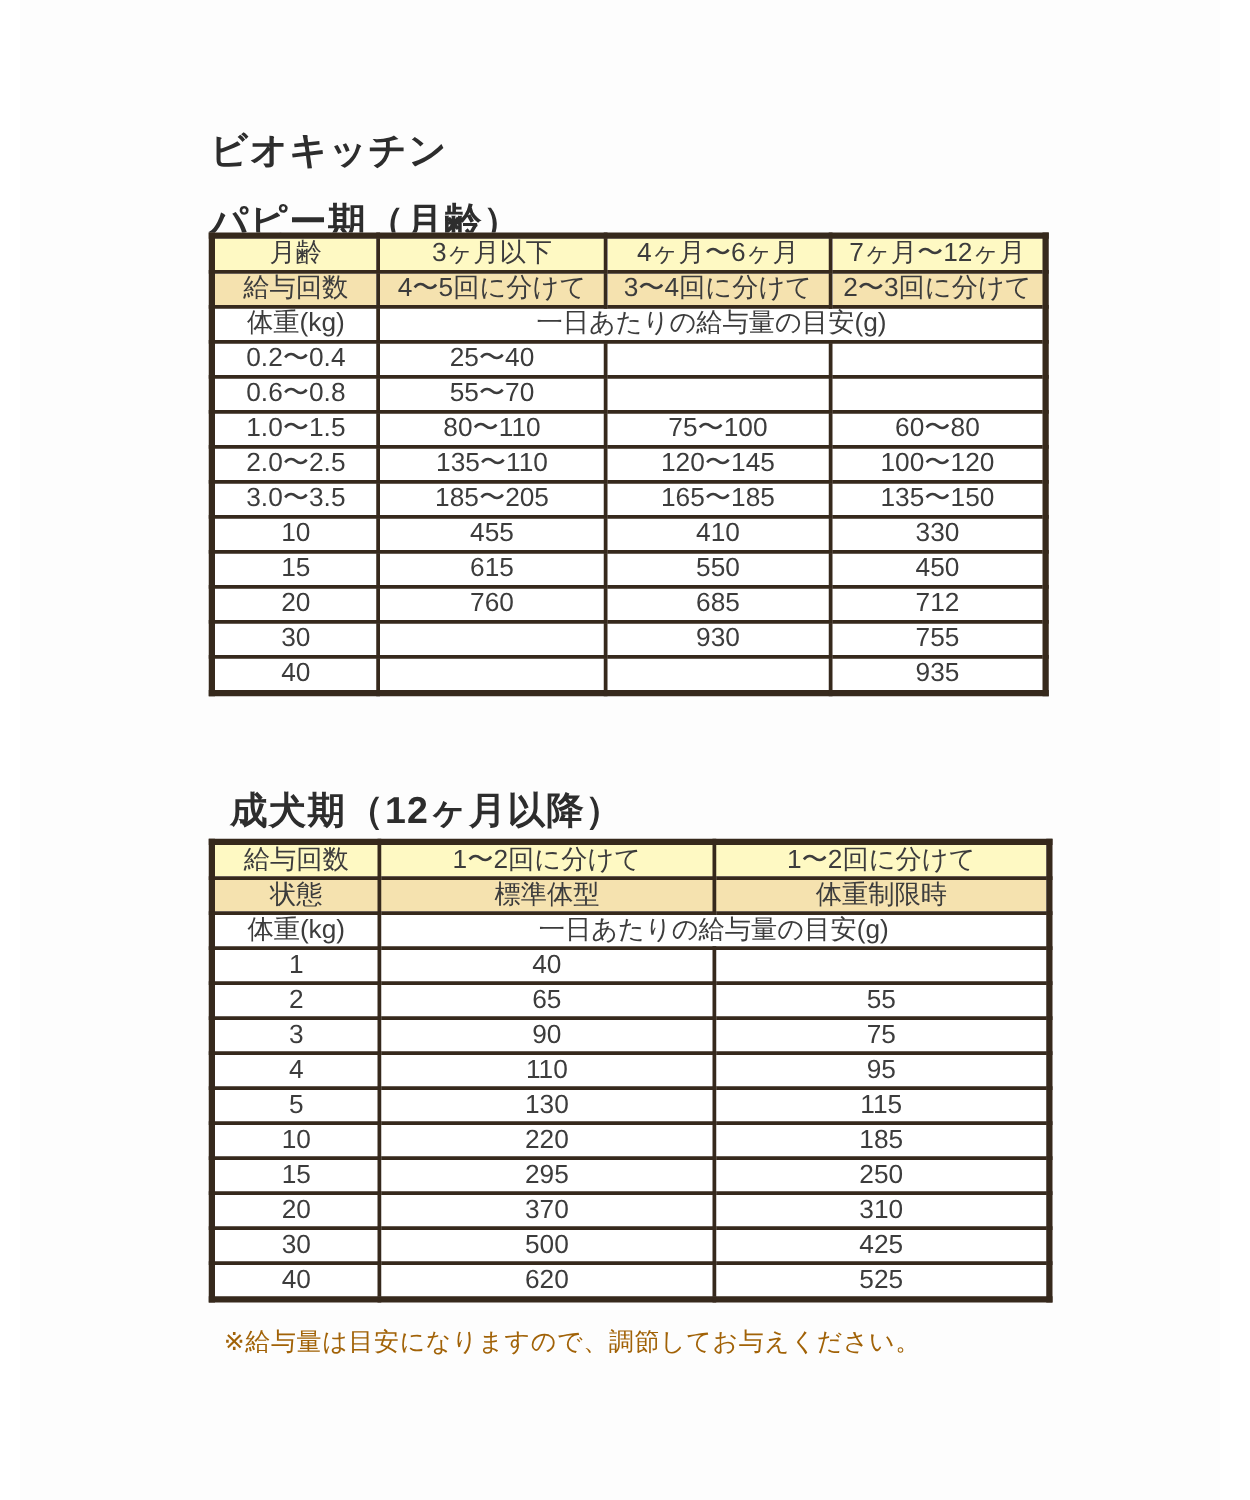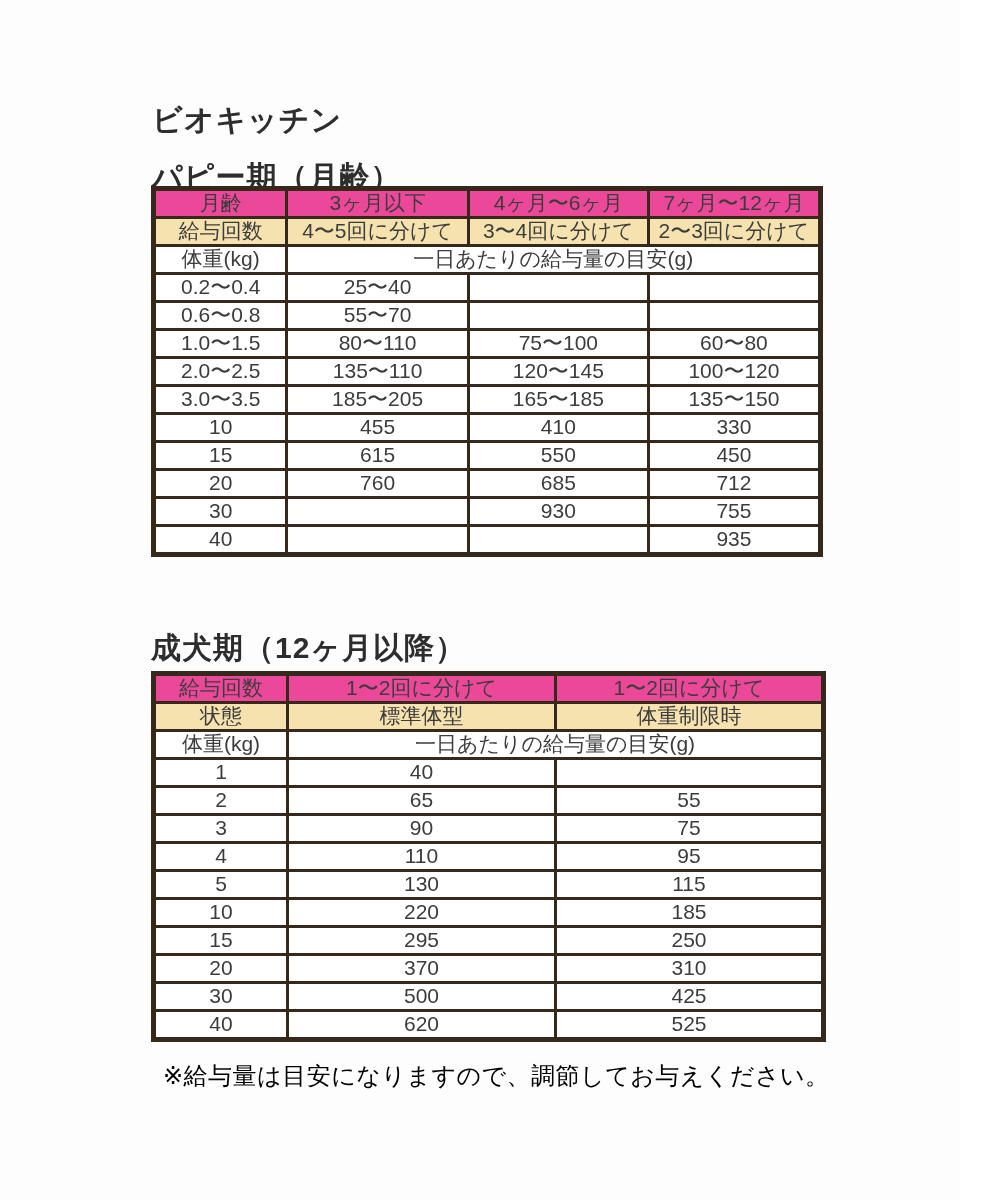--- a/index.html
+++ b/index.html
@@ -3,20 +3,21 @@
 <meta charset="utf-8">
 <style>
   html,body { margin:0; padding:0; }
   .page {
     position:relative;
     width:960px; height:1200px;
     background:#fdfdfd;
     font-family:"Liberation Sans","DejaVu Sans",sans-serif;
     color:#383838;
     overflow:hidden;
+    margin-left:16px;
   }
   .title {
     position:absolute;
     font-size:30px;
     font-weight:700;
     color:#2d2d2d;
     letter-spacing:1px;
     white-space:nowrap;
   }
   table.feed {
@@ -32,26 +33,26 @@
     vertical-align:middle;
     font-size:21px;
     font-weight:400;
     color:#3c3c3c;
     padding:0;
     height:25px;
     line-height:1.05;
     white-space:nowrap;
     overflow:hidden;
   }
-  .pink  { background:#ec4899; }
+  .pink  { background:#fef9c3; }
   .cream { background:#f5e2af; }
   .footnote {
     position:absolute;
-    font-size:24px;
-    color:#000000;
+    font-size:20px;
+    color:#a16207;
     letter-spacing:0.5px;
     white-space:nowrap;
   }
 </style>
 </head>
 <body>
 
 <div class="page">
 
   <div class="title" style="left:152px; top:100px;">ビオキッチン</div>
@@ -137,21 +138,21 @@
       </tr>
       <tr>
         <td>40</td>
         <td></td>
         <td></td>
         <td>935</td>
       </tr>
     </tbody>
   </table>
 
-  <div class="title" style="left:151px; top:628px;text-align:center;">成犬期（12ヶ月以降）</div>
+  <div class="title" style="left:168px; top:628px;text-align:center;">成犬期（12ヶ月以降）</div>
 
   <table class="feed" style="left:151px; top:671px; width:675px;">
     <colgroup>
       <col style="width:20%">
         <col style="width:40%">
         <col style="width:40%">
     </colgroup>
     <tbody>
       <tr>
         <th class="pink">給与回数</th>

